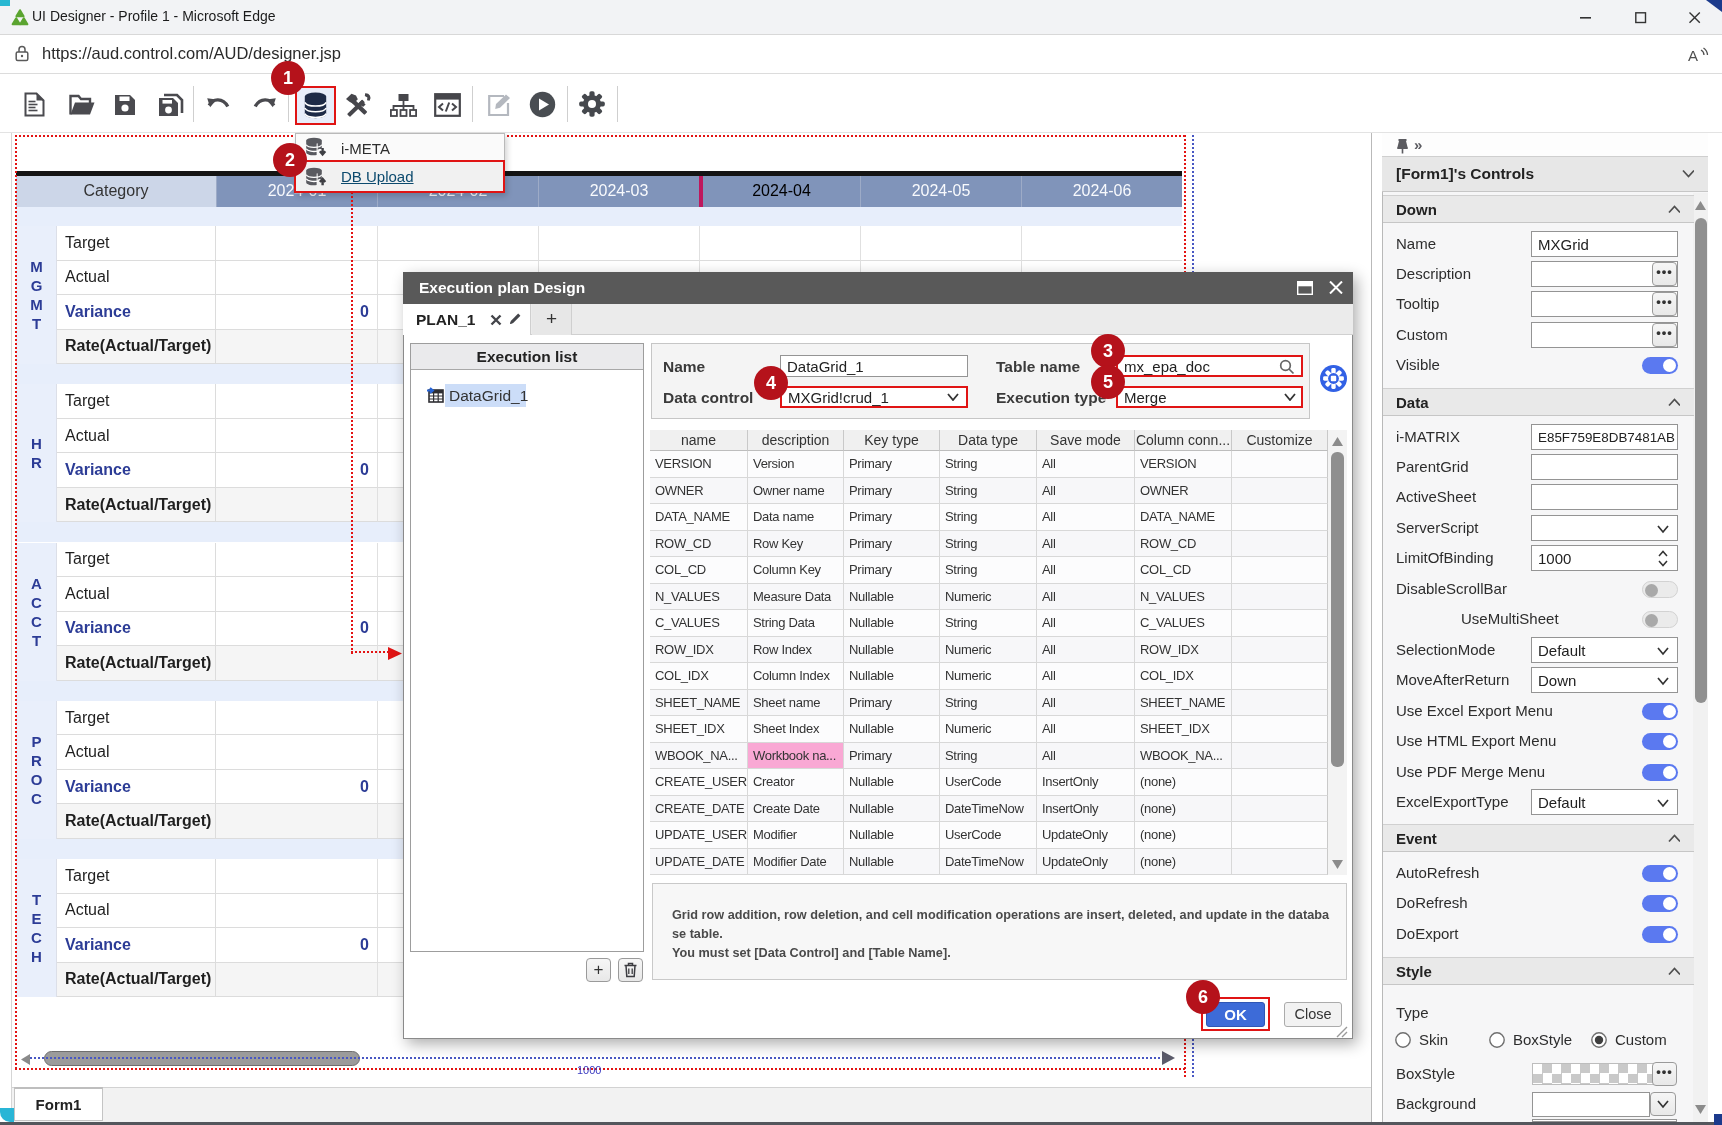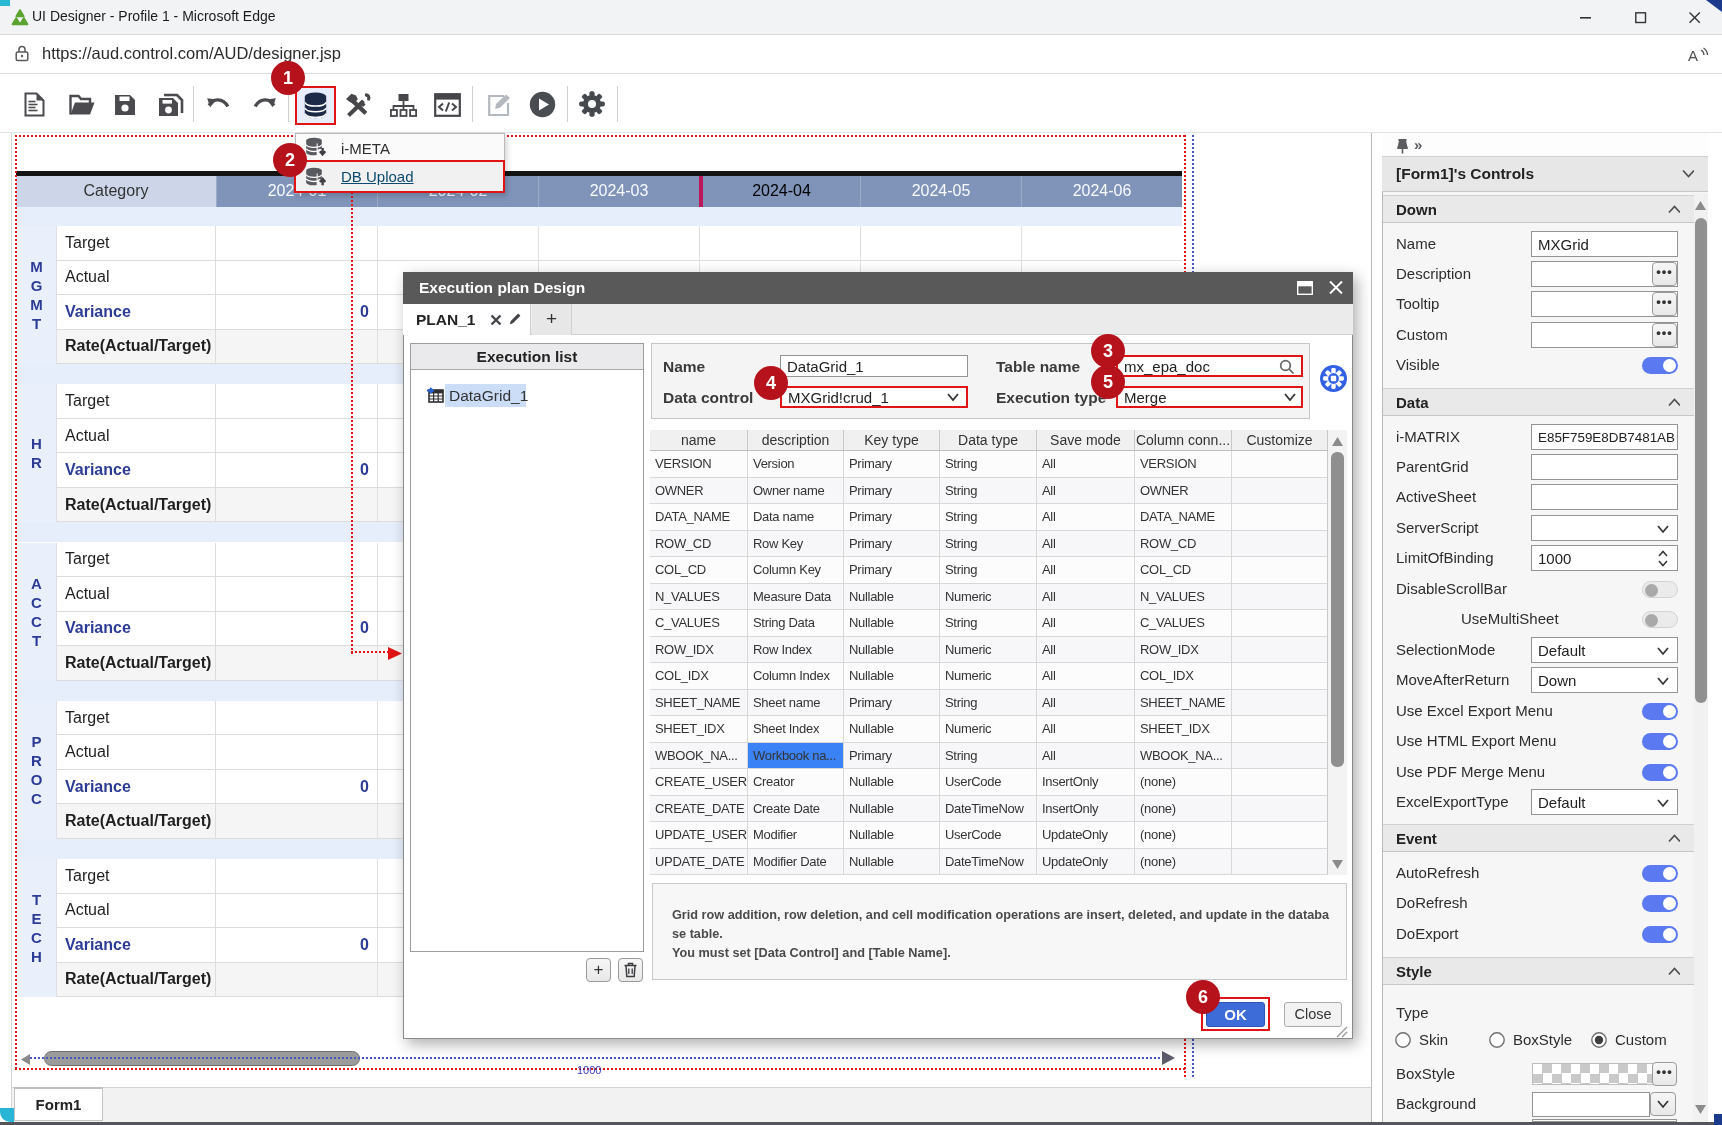--- a/index.html
+++ b/index.html
@@ -555,21 +555,21 @@
 <div class="a" style="left:1135px;top:689.5px;width:97px;height:26.50px;background:#f7f7f9;border-bottom:1px solid #d8d8d8;border-right:1px solid #d8d8d8;z-index:47;font-size:13px;letter-spacing:-0.3px;color:#333;display:flex;align-items:center;padding-left:5px;overflow:hidden;white-space:nowrap;">SHEET_NAME</div>
 <div class="a" style="left:1232px;top:689.5px;width:96px;height:26.50px;background:#f7f7f9;border-bottom:1px solid #d8d8d8;border-right:1px solid #c9c9c9;z-index:47;"></div>
 <div class="a" style="left:650px;top:716.0px;width:98px;height:26.50px;background:#fcfcfd;border-bottom:1px solid #d8d8d8;border-right:1px solid #d8d8d8;z-index:47;font-size:13px;letter-spacing:-0.3px;color:#333;display:flex;align-items:center;padding-left:5px;overflow:hidden;white-space:nowrap;">SHEET_IDX</div>
 <div class="a" style="left:748px;top:716.0px;width:96px;height:26.50px;background:#fcfcfd;border-bottom:1px solid #d8d8d8;border-right:1px solid #d8d8d8;z-index:47;font-size:13px;letter-spacing:-0.3px;color:#333;display:flex;align-items:center;padding-left:5px;overflow:hidden;white-space:nowrap;">Sheet Index</div>
 <div class="a" style="left:844px;top:716.0px;width:96px;height:26.50px;background:#fcfcfd;border-bottom:1px solid #d8d8d8;border-right:1px solid #d8d8d8;z-index:47;font-size:13px;letter-spacing:-0.3px;color:#333;display:flex;align-items:center;padding-left:5px;overflow:hidden;white-space:nowrap;">Nullable</div>
 <div class="a" style="left:940px;top:716.0px;width:97px;height:26.50px;background:#fcfcfd;border-bottom:1px solid #d8d8d8;border-right:1px solid #d8d8d8;z-index:47;font-size:13px;letter-spacing:-0.3px;color:#333;display:flex;align-items:center;padding-left:5px;overflow:hidden;white-space:nowrap;">Numeric</div>
 <div class="a" style="left:1037px;top:716.0px;width:98px;height:26.50px;background:#fcfcfd;border-bottom:1px solid #d8d8d8;border-right:1px solid #d8d8d8;z-index:47;font-size:13px;letter-spacing:-0.3px;color:#333;display:flex;align-items:center;padding-left:5px;overflow:hidden;white-space:nowrap;">All</div>
 <div class="a" style="left:1135px;top:716.0px;width:97px;height:26.50px;background:#fcfcfd;border-bottom:1px solid #d8d8d8;border-right:1px solid #d8d8d8;z-index:47;font-size:13px;letter-spacing:-0.3px;color:#333;display:flex;align-items:center;padding-left:5px;overflow:hidden;white-space:nowrap;">SHEET_IDX</div>
 <div class="a" style="left:1232px;top:716.0px;width:96px;height:26.50px;background:#fcfcfd;border-bottom:1px solid #d8d8d8;border-right:1px solid #c9c9c9;z-index:47;"></div>
 <div class="a" style="left:650px;top:742.5px;width:98px;height:26.50px;background:#f7f7f9;border-bottom:1px solid #d8d8d8;border-right:1px solid #d8d8d8;z-index:47;font-size:13px;letter-spacing:-0.3px;color:#333;display:flex;align-items:center;padding-left:5px;overflow:hidden;white-space:nowrap;">WBOOK_NA...</div>
-<div class="a" style="left:748px;top:742.5px;width:96px;height:26.50px;background:#3b82f6;border-bottom:1px solid #d8d8d8;border-right:1px solid #d8d8d8;z-index:47;font-size:13px;letter-spacing:-0.3px;color:#333;display:flex;align-items:center;padding-left:5px;overflow:hidden;white-space:nowrap;">Workbook na...</div>
+<div class="a" style="left:748px;top:742.5px;width:96px;height:26.50px;background:#f9a8d4;border-bottom:1px solid #d8d8d8;border-right:1px solid #d8d8d8;z-index:47;font-size:13px;letter-spacing:-0.3px;color:#333;display:flex;align-items:center;padding-left:5px;overflow:hidden;white-space:nowrap;">Workbook na...</div>
 <div class="a" style="left:844px;top:742.5px;width:96px;height:26.50px;background:#f7f7f9;border-bottom:1px solid #d8d8d8;border-right:1px solid #d8d8d8;z-index:47;font-size:13px;letter-spacing:-0.3px;color:#333;display:flex;align-items:center;padding-left:5px;overflow:hidden;white-space:nowrap;">Primary</div>
 <div class="a" style="left:940px;top:742.5px;width:97px;height:26.50px;background:#f7f7f9;border-bottom:1px solid #d8d8d8;border-right:1px solid #d8d8d8;z-index:47;font-size:13px;letter-spacing:-0.3px;color:#333;display:flex;align-items:center;padding-left:5px;overflow:hidden;white-space:nowrap;">String</div>
 <div class="a" style="left:1037px;top:742.5px;width:98px;height:26.50px;background:#f7f7f9;border-bottom:1px solid #d8d8d8;border-right:1px solid #d8d8d8;z-index:47;font-size:13px;letter-spacing:-0.3px;color:#333;display:flex;align-items:center;padding-left:5px;overflow:hidden;white-space:nowrap;">All</div>
 <div class="a" style="left:1135px;top:742.5px;width:97px;height:26.50px;background:#f7f7f9;border-bottom:1px solid #d8d8d8;border-right:1px solid #d8d8d8;z-index:47;font-size:13px;letter-spacing:-0.3px;color:#333;display:flex;align-items:center;padding-left:5px;overflow:hidden;white-space:nowrap;">WBOOK_NA...</div>
 <div class="a" style="left:1232px;top:742.5px;width:96px;height:26.50px;background:#f7f7f9;border-bottom:1px solid #d8d8d8;border-right:1px solid #c9c9c9;z-index:47;"></div>
 <div class="a" style="left:650px;top:769.0px;width:98px;height:26.50px;background:#fcfcfd;border-bottom:1px solid #d8d8d8;border-right:1px solid #d8d8d8;z-index:47;font-size:13px;letter-spacing:-0.3px;color:#333;display:flex;align-items:center;padding-left:5px;overflow:hidden;white-space:nowrap;">CREATE_USER</div>
 <div class="a" style="left:748px;top:769.0px;width:96px;height:26.50px;background:#fcfcfd;border-bottom:1px solid #d8d8d8;border-right:1px solid #d8d8d8;z-index:47;font-size:13px;letter-spacing:-0.3px;color:#333;display:flex;align-items:center;padding-left:5px;overflow:hidden;white-space:nowrap;">Creator</div>
 <div class="a" style="left:844px;top:769.0px;width:96px;height:26.50px;background:#fcfcfd;border-bottom:1px solid #d8d8d8;border-right:1px solid #d8d8d8;z-index:47;font-size:13px;letter-spacing:-0.3px;color:#333;display:flex;align-items:center;padding-left:5px;overflow:hidden;white-space:nowrap;">Nullable</div>
 <div class="a" style="left:940px;top:769.0px;width:97px;height:26.50px;background:#fcfcfd;border-bottom:1px solid #d8d8d8;border-right:1px solid #d8d8d8;z-index:47;font-size:13px;letter-spacing:-0.3px;color:#333;display:flex;align-items:center;padding-left:5px;overflow:hidden;white-space:nowrap;">UserCode</div>
 <div class="a" style="left:1037px;top:769.0px;width:98px;height:26.50px;background:#fcfcfd;border-bottom:1px solid #d8d8d8;border-right:1px solid #d8d8d8;z-index:47;font-size:13px;letter-spacing:-0.3px;color:#333;display:flex;align-items:center;padding-left:5px;overflow:hidden;white-space:nowrap;">InsertOnly</div>

